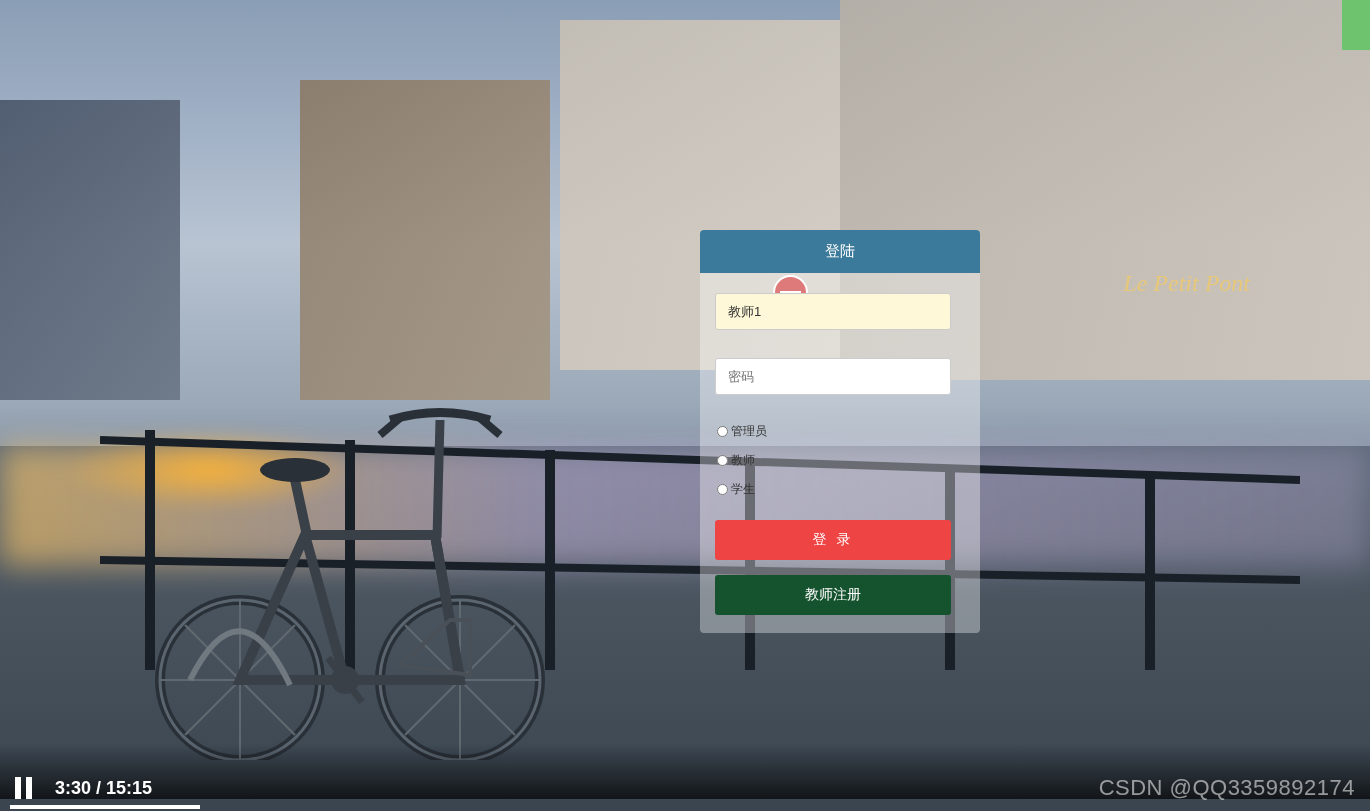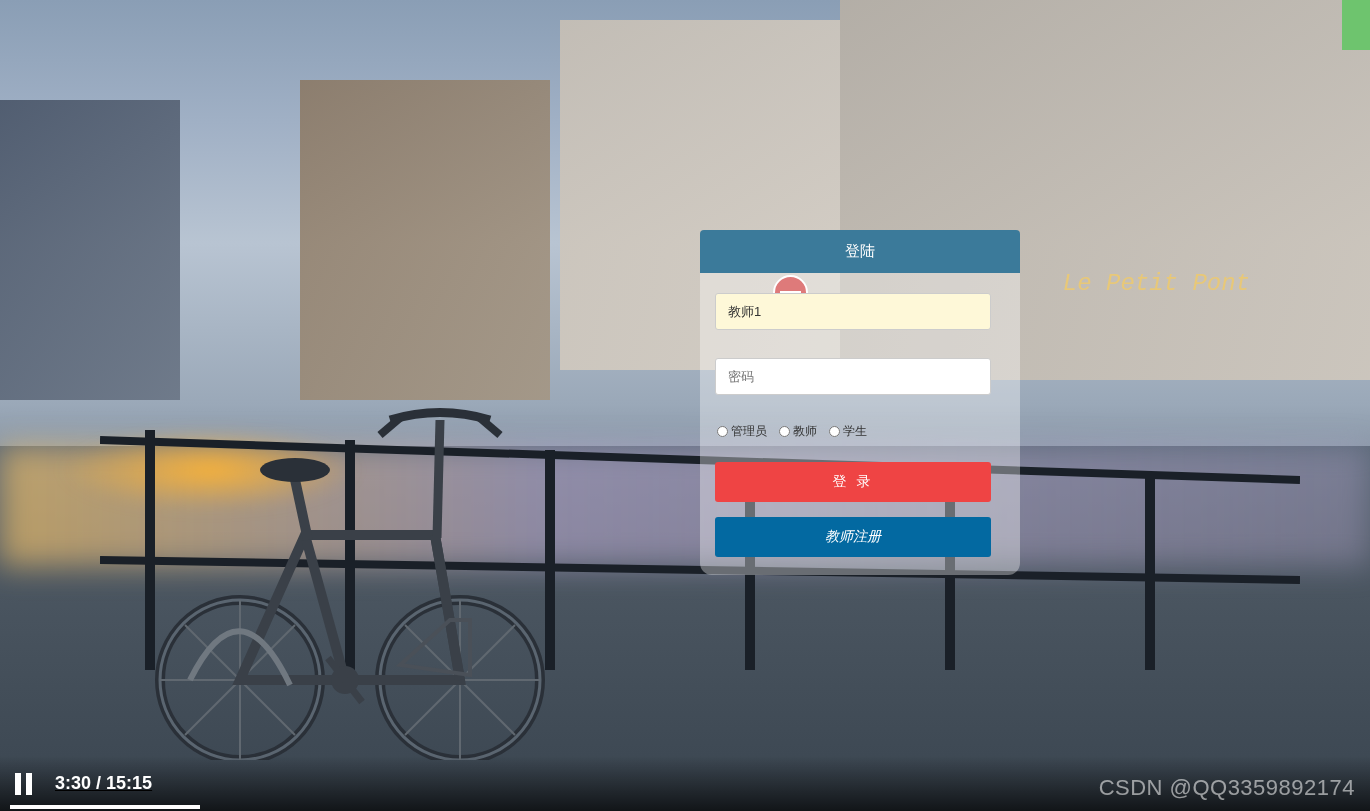--- a/index.html
+++ b/index.html
@@ -161,41 +161,41 @@
       background: #fff;
     }
     
     .store-sign {
       position: absolute;
       right: 120px;
       top: 270px;
       color: #e8c878;
       font-style: italic;
       font-size: 24px;
-      font-family: Liberation Mono, monospace;
+      font-family: Liberation Serif, serif;
       z-index: 4;
     }
     
     .green-corner {
       position: absolute;
       top: 0;
       right: 0;
       width: 28px;
       height: 50px;
       background: #6ec46e;
       z-index: 10;
     }
     
     .login-panel {
       position: absolute;
       left: 700px;
       top: 230px;
-      width: 320px;
+      width: 280px;
       background: rgba(255, 255, 255, 0.35);
-      border-radius: 12px;
+      border-radius: 4px;
       z-index: 20;
       padding-bottom: 18px;
     }
     
     .login-header {
       background: #3b7a9a;
       color: #fff;
       text-align: center;
       padding: 12px 0;
       font-size: 15px;
@@ -226,20 +226,21 @@
       color: #999;
     }
     
     .role-row {
       display: flex;
       gap: 12px;
       font-size: 12px;
       color: #333;
       margin-bottom: 22px;
       padding-left: 2px;
+      flex-direction: column;
     }
     
     .role-item {
       display: flex;
       align-items: center;
       gap: 3px;
     }
     
     .role-item input[type="radio"] {
       width: 11px;
@@ -257,37 +258,35 @@
       margin-bottom: 15px;
       font-family: "Microsoft YaHei", Arial, sans-serif;
     }
     
     .btn-login {
       background: #ef4444;
       letter-spacing: 3px;
     }
     
     .btn-register {
-      background: #0369a1;
+      background: #14532d;
       margin-bottom: 0;
-      font-style: italic;
     }
     
     .video-controls {
       position: absolute;
-      bottom: 0;
+      bottom: 12px;
       left: 0;
       width: 100%;
       height: 55px;
       background: linear-gradient(to top, rgba(0,0,0,0.7) 0%, rgba(0,0,0,0) 100%);
       z-index: 30;
       display: flex;
-      align-items: center;
+      align-items: flex-end;
       padding: 0 15px;
-      text-decoration: underline;
     }
     
     .pause-icon {
       width: 20px;
       height: 22px;
       display: flex;
       gap: 5px;
       cursor: pointer;
     }
     

